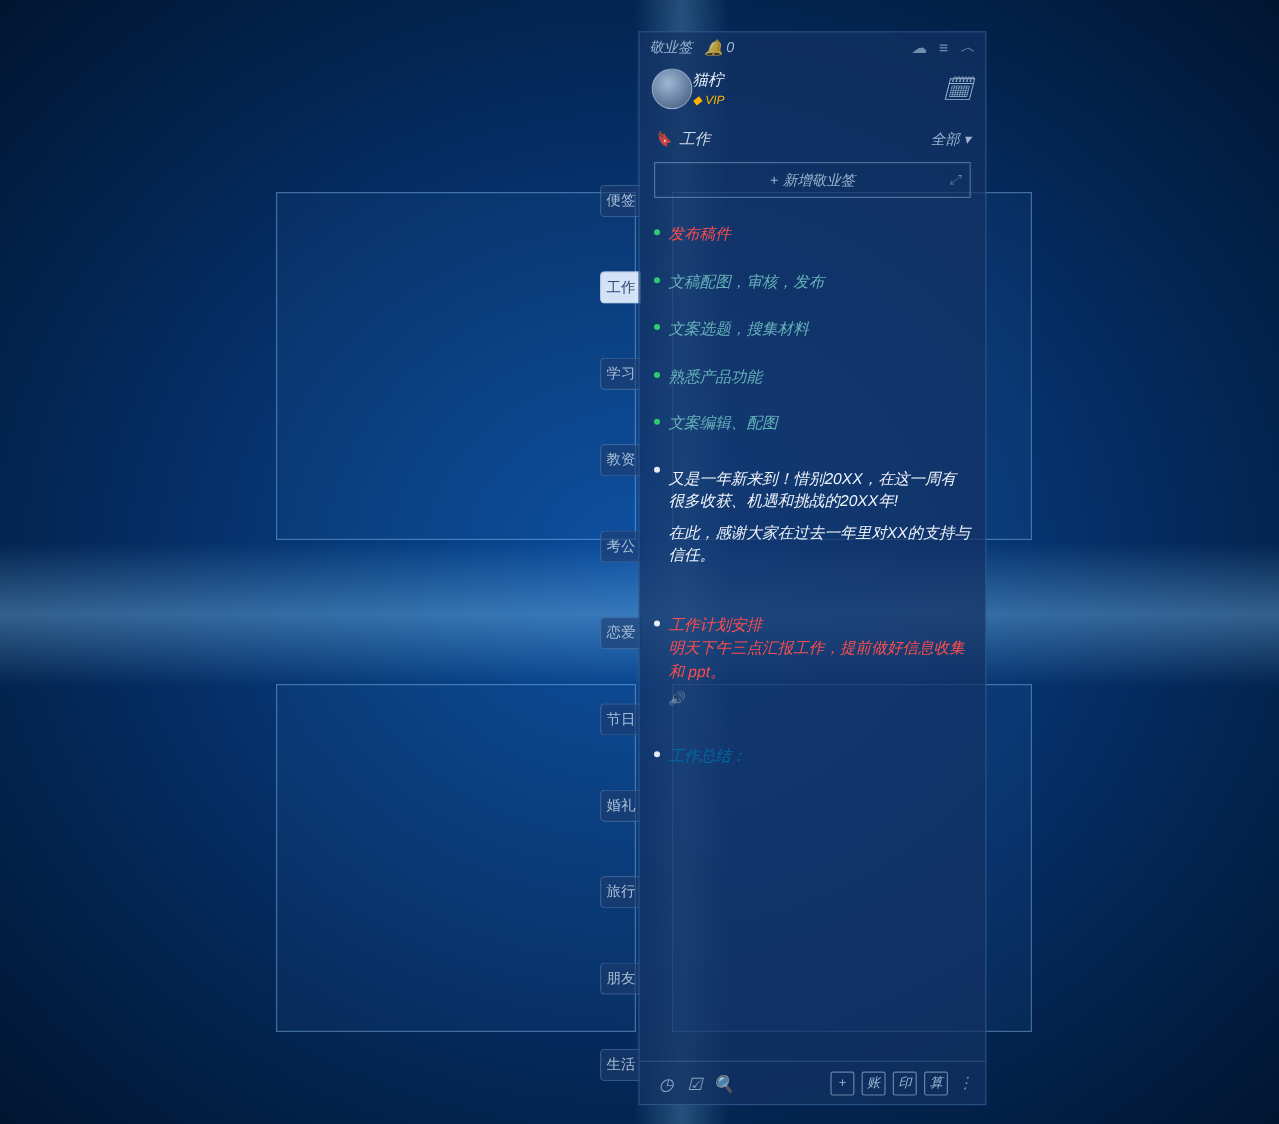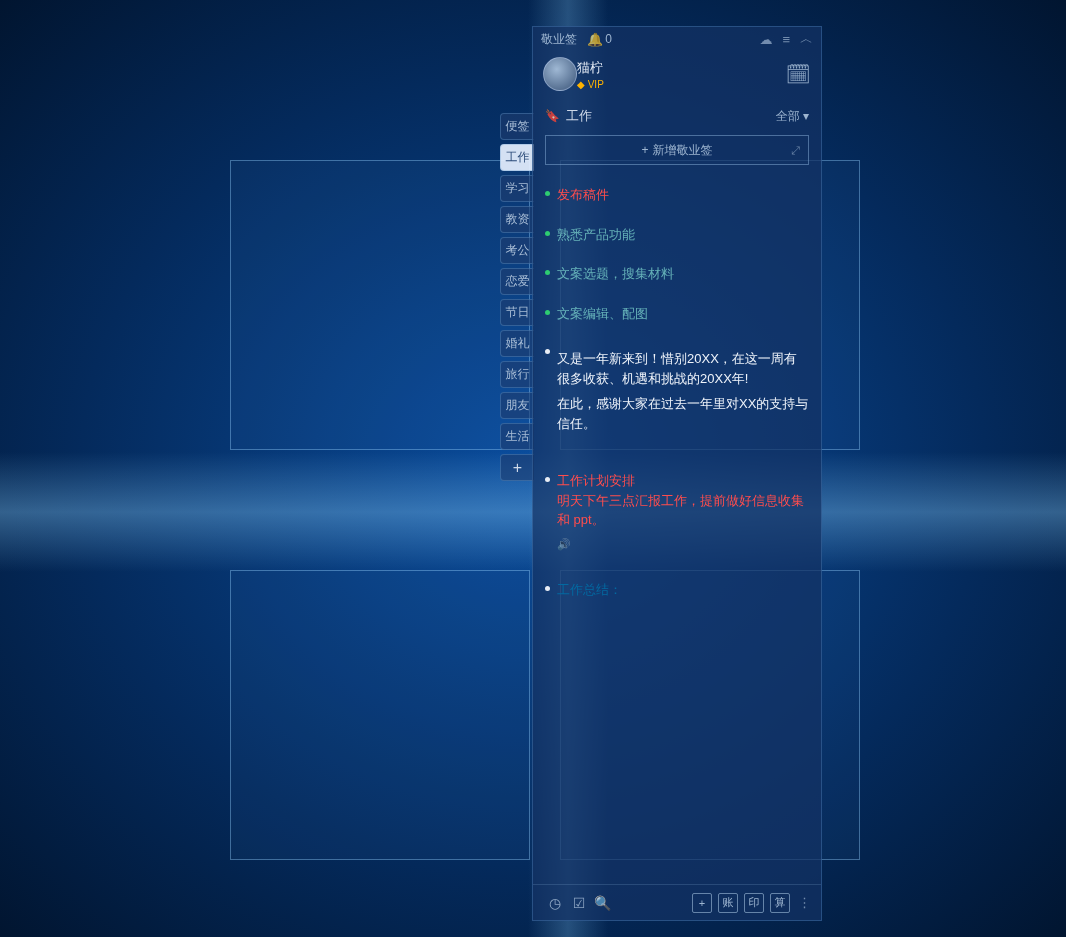--- a/index.html
+++ b/index.html
@@ -30,20 +30,21 @@
   left: 532px;
   top: 26px;
   width: 290px;
   height: 895px;
   background: rgba(20, 50, 100, 0.72);
   border: 1px solid rgba(100, 160, 220, 0.3);
   display: flex;
   flex-direction: column;
   color: #cdd8e8;
   font-size: 13px;
+  font-style: italic;
 }
 .titlebar {
   height: 24px;
   display: flex;
   align-items: center;
   padding: 0 8px;
   color: #9db5d0;
   font-size: 12px;
 }
 .titlebar .spacer { flex: 1; }
@@ -135,20 +136,21 @@
   margin-bottom:4px;
   background: rgba(30,60,110,0.6);
   border:1px solid rgba(110,160,210,0.35);
   border-right:none;
   color:#a8bdd6;
   font-size:12px;
   display:flex;
   align-items:center;
   justify-content:center;
   border-radius: 4px 0 0 4px;
+  margin-top: 41px;
 }
 .side-tab.active { background: rgba(230,240,255,0.92); color:#2a4a78; }
 .side-tab.add { font-size:16px; color:#cdd8e8;}
 </style>
 </head>
 <body>
 
 <div class="light-rays"></div>
 <div class="hcross"></div>
 <div class="vcross"></div>
@@ -210,24 +212,27 @@
     <span>新增敬业签</span>
     <span class="exp">⤢</span>
   </div>
 
   <div class="notes-list">
 
     <div class="note-item">
       <div class="title c-red">发布稿件</div>
     </div>
     <div class="note-item">
+      <div class="title c-teal">文稿配图，审核，发布</div>
+    </div>
+    <div class="note-item">
+      <div class="title c-teal">文案选题，搜集材料</div>
+    </div>
+    <div class="note-item">
       <div class="title c-teal">熟悉产品功能</div>
-    </div>
-    <div class="note-item">
-      <div class="title c-teal">文案选题，搜集材料</div>
     </div>
     <div class="note-item">
       <div class="title c-teal">文案编辑、配图</div>
     </div>
 
     <div class="note-item wdot">
       <div class="body c-white">又是一年新来到！惜别20XX，在这一周有很多收获、机遇和挑战的20XX年!</div>
       <div class="body c-white" style="">在此，感谢大家在过去一年里对XX的支持与信任。</div>
     </div>
 

